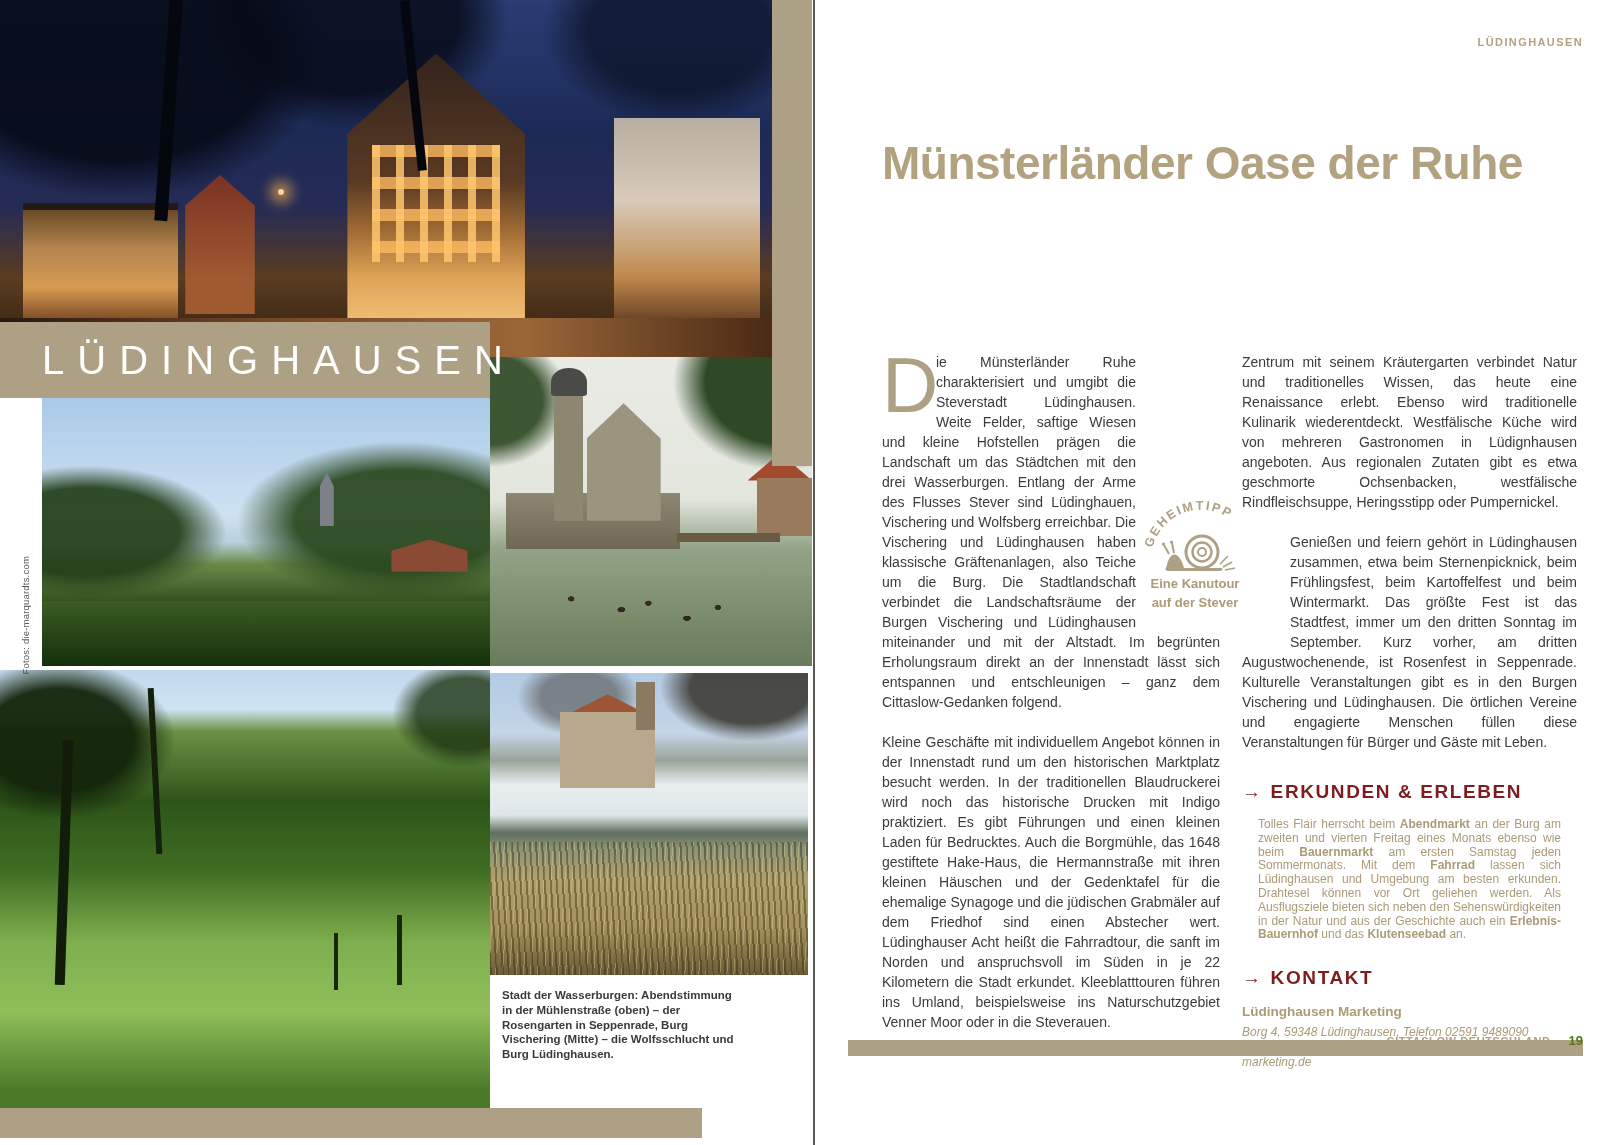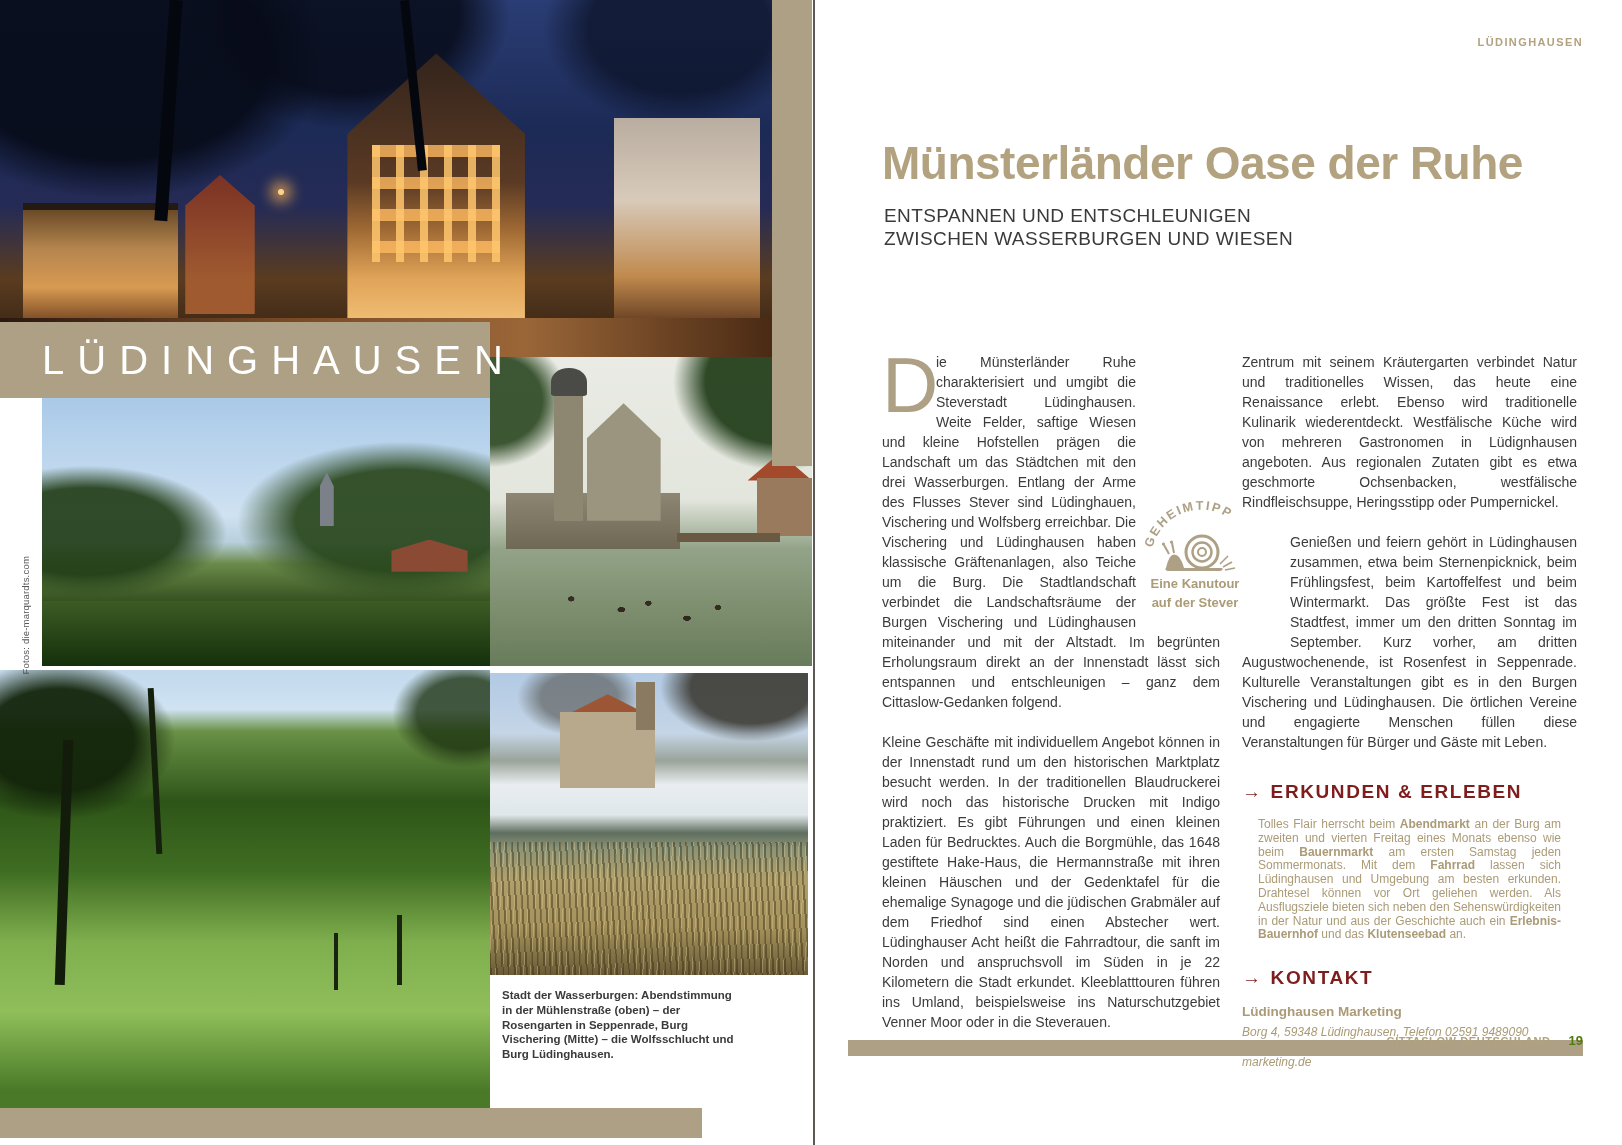--- a/index.html
+++ b/index.html
@@ -193,24 +193,20 @@
   <div id="photo-caption" class="abs">Stadt der Wasserburgen: Abendstimmung in der Mühlenstraße (oben) – der Rosengarten in Seppenrade, Burg Vischering (Mitte) – die Wolfsschlucht und Burg Lüdinghausen.</div>
 
   <div id="photo-credit" class="abs">Fotos: die-marquardts.com</div>
 
   <div id="bottom-bar-left" class="abs"></div>
 
   <div id="kicker" class="abs">LÜDINGHAUSEN</div>
 
   <div id="title" class="abs">Münsterländer Oase der Ruhe</div>
 
-  <div id="subtitle" class="abs">
-    <div>ENTSPANNEN UND ENTSCHLEUNIGEN</div>
-    <div>ZWISCHEN WASSERBURGEN UND WIESEN</div>
-  </div>
 
   <div id="col1" class="col">
     <p><span class="dropcap">D</span><span class="cutout-right"></span><span>ie Münsterländer Ruhe charakterisiert und umgibt die Steverstadt Lüdinghausen. Weite Felder, saftige Wiesen und kleine Hofstellen prägen die Landschaft um das Städtchen mit den drei Wasserburgen. Entlang der Arme des Flusses Stever sind Lüdinghauen, Vischering und Wolfsberg erreichbar. Die Vischering und Lüdinghausen haben klassische Gräftenanlagen, also Teiche um die Burg. Die Stadtlandschaft verbindet die Landschaftsräume der Burgen Vischering und Lüdinghausen miteinander und mit der Altstadt. Im begrünten Erholungsraum direkt an der Innenstadt lässt sich entspannen und entschleunigen – ganz dem Cittaslow-Gedanken folgend.</span></p>
     <p>Kleine Geschäfte mit individuellem Angebot können in der Innenstadt rund um den historischen Marktplatz besucht werden. In der traditionellen Blaudruckerei wird noch das historische Drucken mit Indigo praktiziert. Es gibt Führungen und einen kleinen Laden für Bedrucktes. Auch die Borgmühle, das 1648 gestiftete Hake-Haus, die Hermannstraße mit ihren kleinen Häuschen und der Gedenktafel für die ehemalige Synagoge und die jüdischen Grabmäler auf dem Friedhof sind einen Abstecher wert. Lüdinghauser Acht heißt die Fahrradtour, die sanft im Norden und anspruchsvoll im Süden in je 22 Kilometern die Stadt erkundet. Kleeblatttouren führen ins Umland, beispielsweise ins Naturschutzgebiet Venner Moor oder in die Steverauen.</p>
   </div>
 
   <div id="col2" class="col">
     <p>Zentrum mit seinem Kräutergarten verbindet Natur und traditionelles Wissen, das heute eine Renaissance erlebt. Ebenso wird traditionelle Kulinarik wiederentdeckt. Westfälische Küche wird von mehreren Gastronomen in Lüdignhausen angeboten. Aus regionalen Zutaten gibt es etwa geschmorte Ochsenbacken, westfälische Rindfleischsuppe, Heringsstipp oder Pumpernickel.</p>
     <p><span class="cutout-left"></span><span>Genießen und feiern gehört in Lüdinghausen zusammen, etwa beim Sternenpicknick, beim Frühlingsfest, beim Kartoffelfest und beim Wintermarkt. Das größte Fest ist das Stadtfest, immer um den dritten Sonntag im September. Kurz vorher, am dritten Augustwochenende, ist Rosenfest in Seppenrade. Kulturelle Veranstaltungen gibt es in den Burgen Vischering und Lüdinghausen. Die örtlichen Vereine und engagierte Menschen füllen diese Veranstaltungen für Bürger und Gäste mit Leben.</span></p>
 

